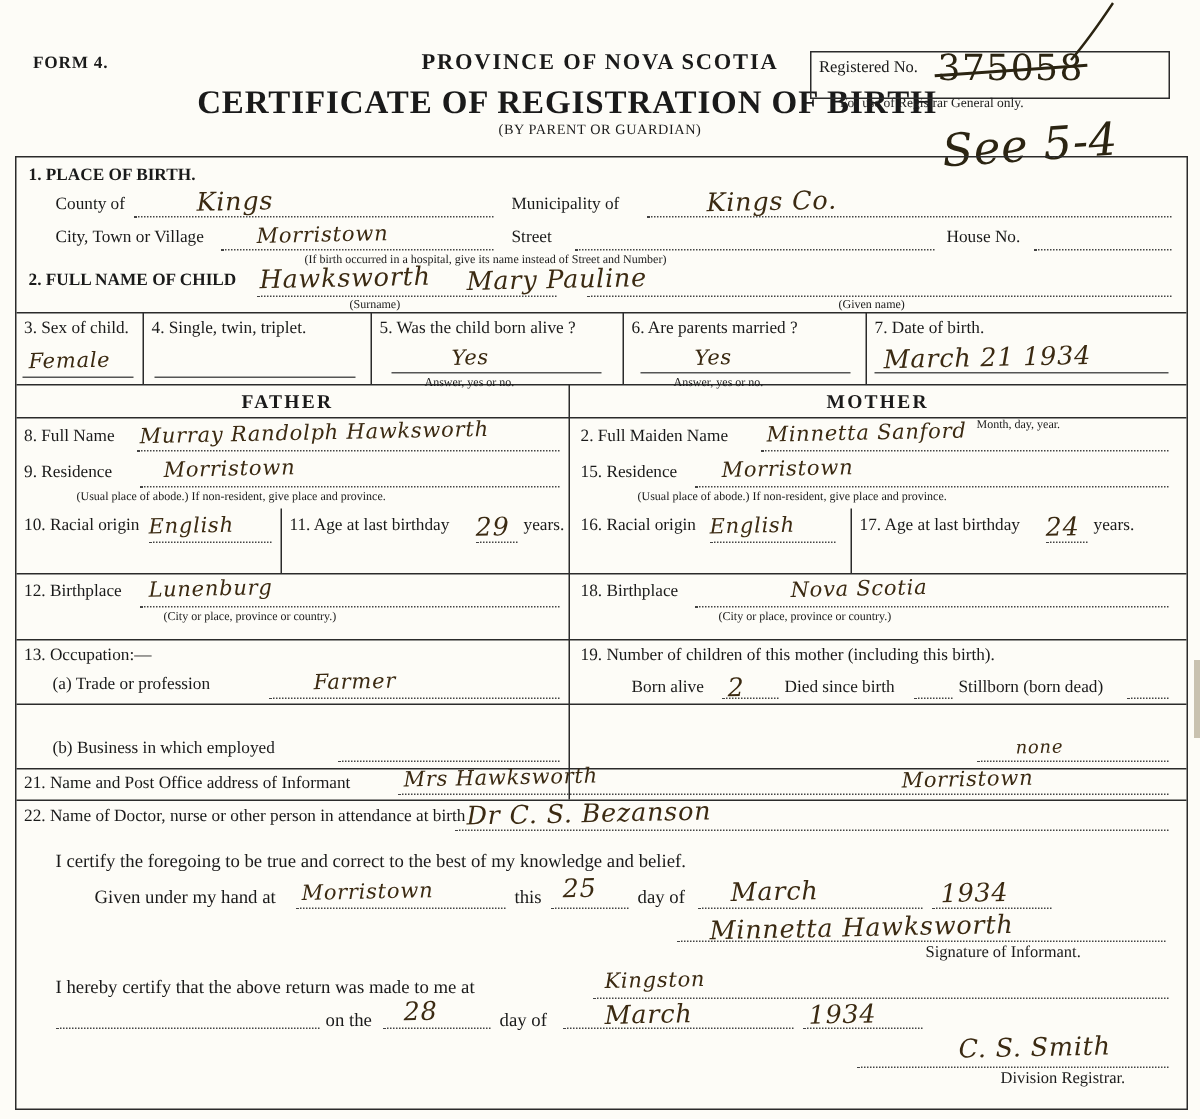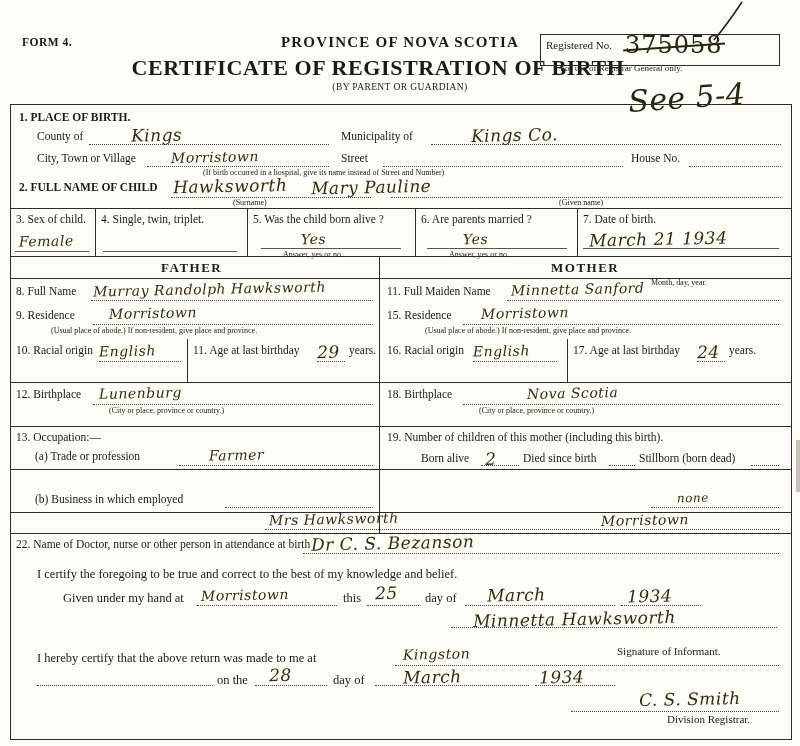--- a/index.html
+++ b/index.html
@@ -216,21 +216,21 @@
     <div class="tiny" style="left:98px;top:301px;">(City or place, province or country.)</div>
 
     <div class="lbl" style="left:5px;top:326px;">13. Occupation:—</div>
     <div class="lbl" style="left:24px;top:345px;">(a) Trade or profession</div>
     <div class="dots" style="left:168px;top:360px;width:194px;"></div>
     <div class="hwabs hw" style="left:198px;top:342px;">Farmer</div>
 
     <div class="lbl" style="left:24px;top:388px;">(b) Business in which employed</div>
     <div class="dots" style="left:214px;top:402px;width:148px;"></div>
 
-    <div class="lbl" style="left:376px;top:180px;">11. Full Maiden Name</div>
+    <div class="lbl" style="left:376px;top:180px;">2. Full Maiden Name</div>
     <div class="dots" style="left:496px;top:195px;width:272px;"></div>
     <div class="hwabs hw" style="left:500px;top:176px;">Minnetta Sanford</div>
 
     <div class="lbl" style="left:376px;top:204px;">15. Residence</div>
     <div class="dots" style="left:452px;top:219px;width:316px;"></div>
     <div class="hwabs hw" style="left:470px;top:200px;">Morristown</div>
     <div class="tiny" style="left:414px;top:221px;">(Usual place of abode.)  If non-resident, give place and province.</div>
 
     <div class="lbl" style="left:376px;top:239px;">16. Racial origin</div>
     <div class="dots" style="left:462px;top:256px;width:84px;"></div>
@@ -251,20 +251,21 @@
     <div class="dots" style="left:470px;top:360px;width:38px;"></div>
     <div class="hwabs hw lg" style="left:474px;top:344px;">2</div>
     <div class="lbl" style="left:512px;top:347px;">Died since birth</div>
     <div class="dots" style="left:598px;top:360px;width:26px;"></div>
     <div class="lbl" style="left:628px;top:347px;">Stillborn (born dead)</div>
     <div class="dots" style="left:740px;top:360px;width:28px;"></div>
 
     <div class="dots" style="left:640px;top:402px;width:128px;"></div>
     <div class="hwabs hw sm" style="left:666px;top:386px;">none</div>
 
+    <div class="lbl" style="left:5px;top:411px;">21. Name and Post Office address of Informant</div>
     <div class="dots" style="left:254px;top:424px;width:514px;"></div>
     <div class="hwabs hw" style="left:258px;top:406px;">Mrs Hawksworth</div>
     <div class="hwabs hw" style="left:590px;top:407px;">Morristown</div>
 
     <div class="lbl" style="left:5px;top:433px;">22. Name of Doctor, nurse or other person in attendance at birth</div>
     <div class="dots" style="left:292px;top:448px;width:476px;"></div>
     <div class="hwabs hw lg" style="left:300px;top:428px;">Dr C. S. Bezanson</div>
 
     <div class="lbl" style="left:26px;top:462px;font-size:12.5px;">I certify the foregoing to be true and correct to the best of my knowledge and belief.</div>
 
@@ -275,21 +276,21 @@
     <div class="dots" style="left:356px;top:500px;width:52px;"></div>
     <div class="hwabs hw lg" style="left:364px;top:478px;">25</div>
     <div class="lbl" style="left:414px;top:486px;font-size:12.5px;">day of</div>
     <div class="dots" style="left:454px;top:500px;width:150px;"></div>
     <div class="hwabs hw lg" style="left:476px;top:480px;">March</div>
     <div class="dots" style="left:610px;top:500px;width:80px;"></div>
     <div class="hwabs hw lg" style="left:616px;top:481px;">1934</div>
 
     <div class="hwabs hw lg" style="left:462px;top:504px;">Minnetta Hawksworth</div>
     <div class="dots" style="left:440px;top:522px;width:326px;"></div>
-    <div class="lbl" style="left:606px;top:540px;font-size:11px;text-align:center;">Signature of Informant.</div>
+    <div class="lbl" style="left:606px;top:524px;font-size:11px;text-align:center;">Signature of Informant.</div>
 
     <div class="lbl" style="left:26px;top:546px;font-size:12.5px;">I hereby certify that the above return was made to me at</div>
     <div class="dots" style="left:384px;top:560px;width:384px;"></div>
     <div class="hwabs hw" style="left:392px;top:541px;">Kingston</div>
 
     <div class="dots" style="left:26px;top:580px;width:176px;"></div>
     <div class="lbl" style="left:206px;top:568px;font-size:12.5px;">on the</div>
     <div class="dots" style="left:244px;top:580px;width:72px;"></div>
     <div class="hwabs hw lg" style="left:258px;top:560px;">28</div>
     <div class="lbl" style="left:322px;top:568px;font-size:12.5px;">day of</div>

